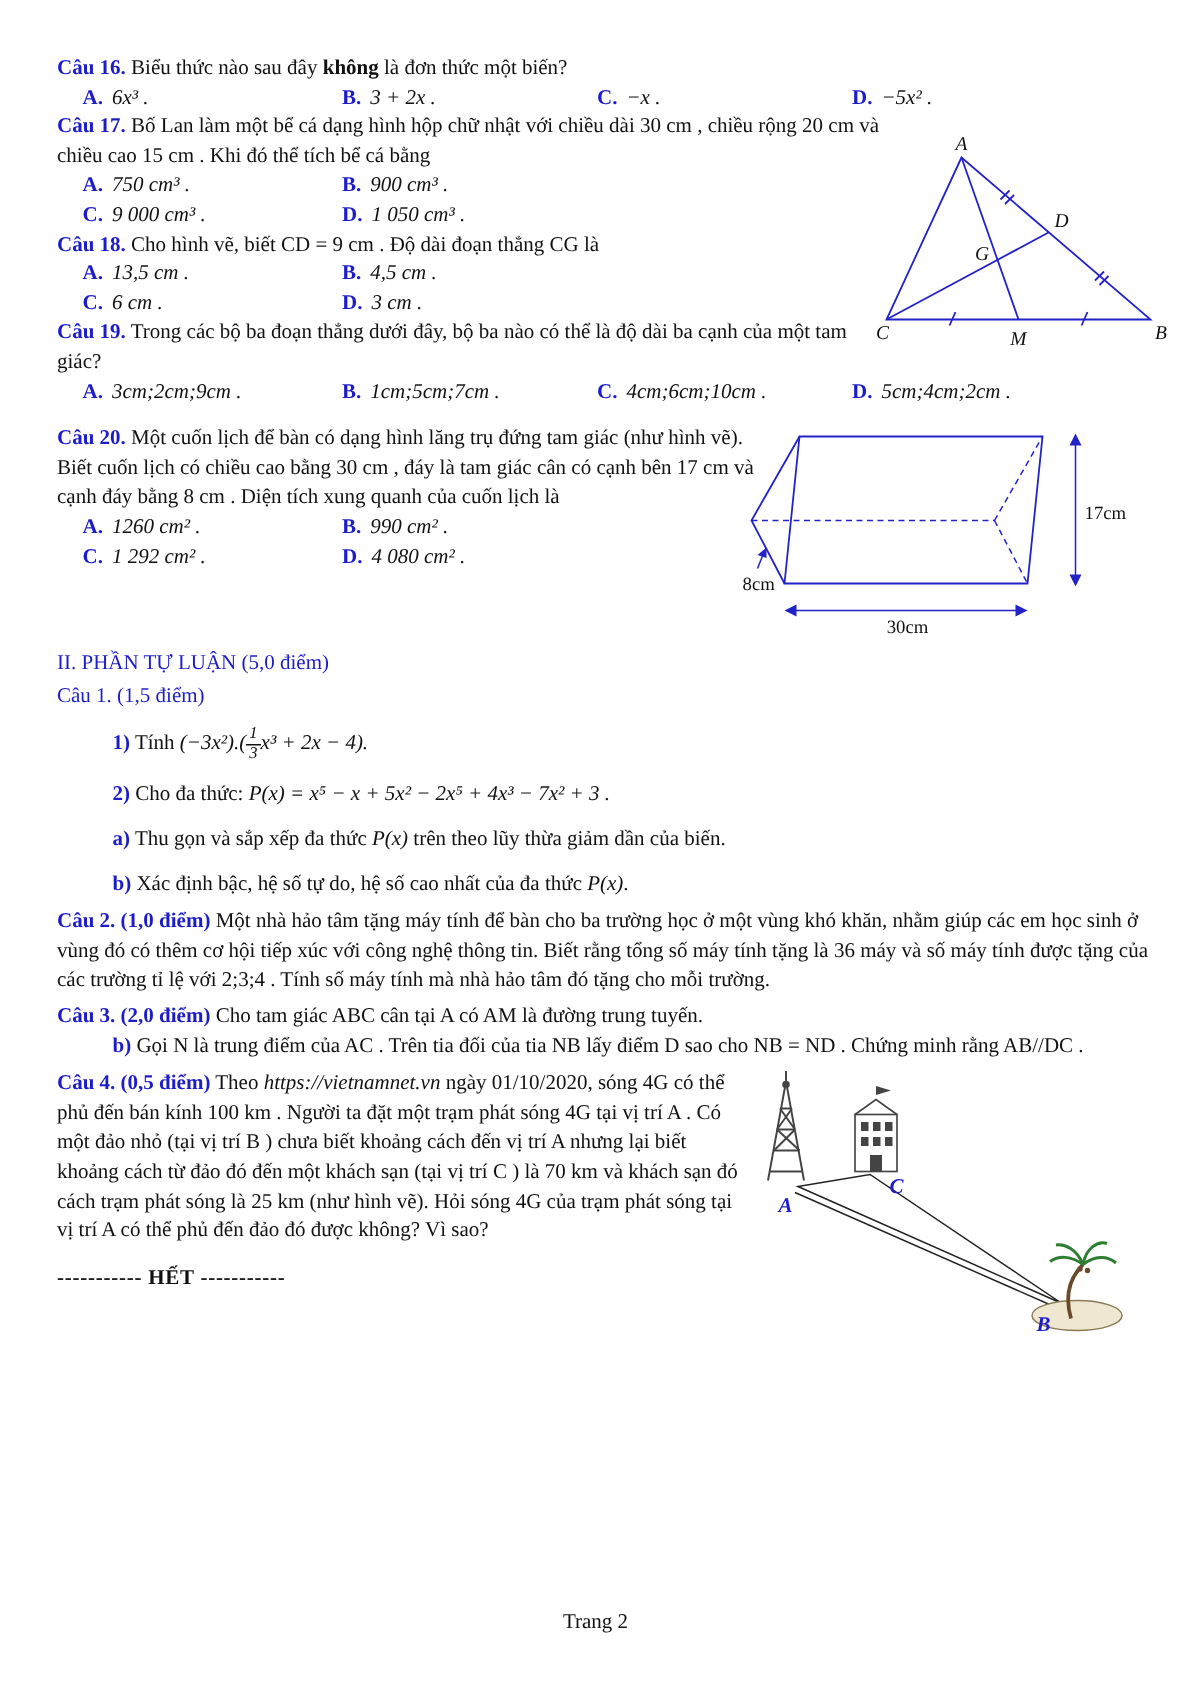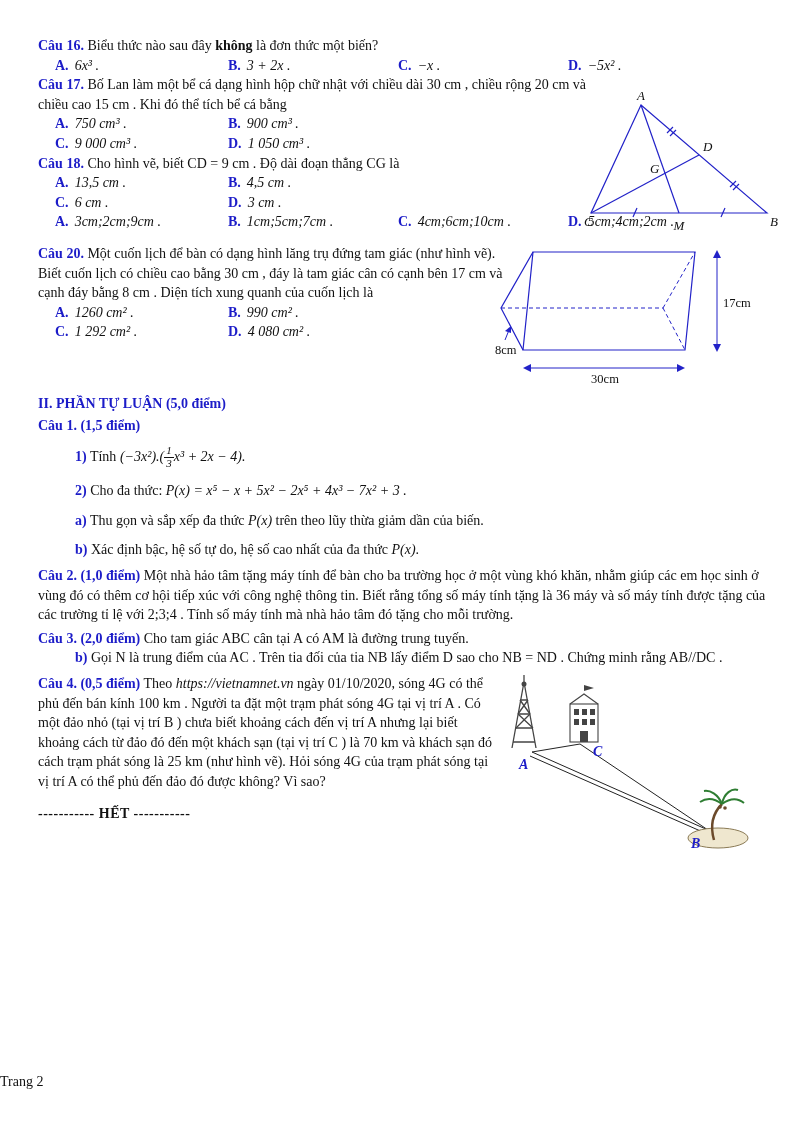--- a/index.html
+++ b/index.html
@@ -20,31 +20,31 @@
   .rel{position:relative}
   .colA{width:556px}
   .colB{width:475px}
   .colC{width:462px}
   .fig{position:absolute}
   .fig18{left:545px;top:14px}
   .fig20{left:457px;top:2px}
   .fig4{left:458px;top:0}
   .indent{padding-left:37px}
   .hang{text-indent:37px}
-  .heading{color:#1c1cc8;font-weight:bold;margin-top:2px}
+  .heading{color:#1c1cc8;font-weight:normal;margin-top:2px}
   .sp-a{margin:10px 0 12px}
   .sp-b{margin:0 0 10px}
   .sp-c{margin:0 0 4px}
   .mt6{margin-top:6px}.mt4{margin-top:4px}.mt12{margin-top:12px}
   .frac{display:inline-block;vertical-align:-0.5em;text-align:center;
         line-height:1.05;font-size:11px;font-style:italic}
   .frac .num{display:block;padding:0 2px}
   .frac .den{display:block;border-top:1px solid #111;padding:0 2px}
   .het{width:462px;text-align:left;font-weight:bold;margin-top:12px;letter-spacing:.5px}
-  .footer{position:absolute;left:0;right:0;bottom:30px;}
+  .footer{position:absolute;left:0;right:0;bottom:30px;text-align:center}
   svg text{font-family:"Liberation Serif",serif}
   .ptlab{font-style:italic;font-size:13px;fill:#111}
   .dimlab{font-size:12.5px;fill:#111}
   .bluelab{font-style:italic;font-weight:bold;font-size:14px;fill:#1c1cc8}
   .wrap2{min-height:148px}
   .wrap4{min-height:192px}
 </style>
 </head>
 <body>
 
@@ -112,20 +112,23 @@
       </div>
       <div class="optrow">
         <span class="opt cA">
             <b class="ol">C.</b>
             <i class="math">6 cm .</i>
           </span>
         <span class="opt cB">
             <b class="ol">D.</b>
             <i class="math">3 cm .</i>
           </span>
+      </div>
+      <div class="para">
+        <b class="ql">Câu 19.</b><span> Trong các bộ ba đoạn thẳng dưới đây, bộ ba nào có thể là độ dài ba cạnh của một tam giác?</span>
       </div>
     </div>
 
     <svg class="fig fig18" width="200" height="150" viewBox="0 0 200 150">
       <g stroke="#2222c8" stroke-width="1.2" fill="none">
         <path d="M58,16 L8,124 L184,124 Z"></path>
         <path d="M58,16 L96,124"></path>
         <path d="M8,124 L116,66"></path>
         <path d="M50,128 L54,119 M138,128 L142,119"></path>
         <path d="M84,44 L90,38 M87,47 L93,41"></path>

